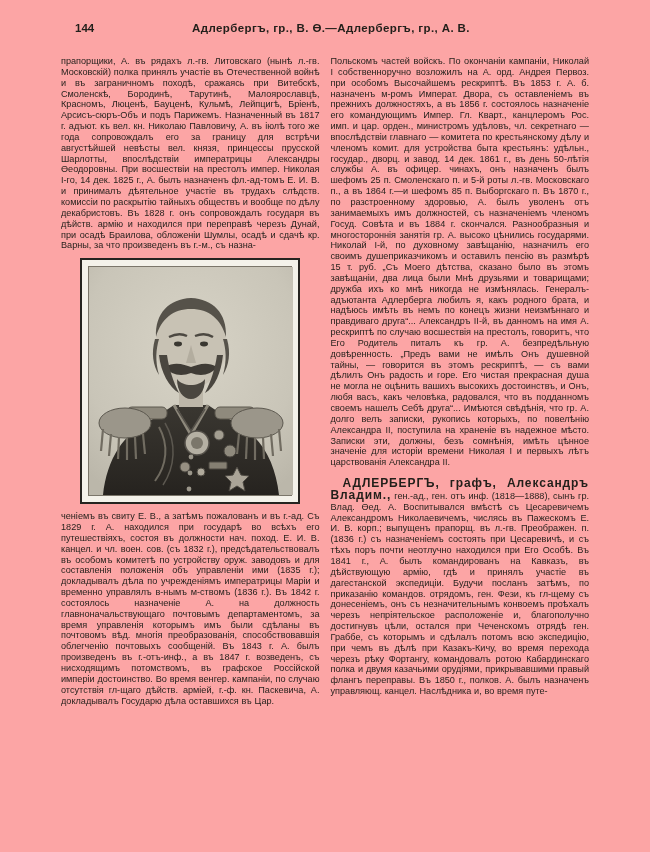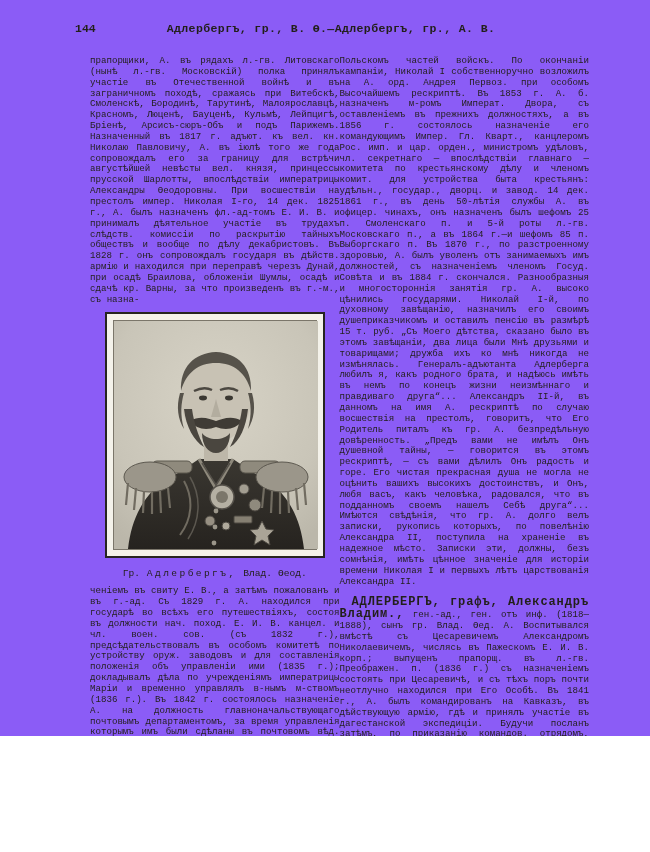--- a/index.html
+++ b/index.html
@@ -1,21 +1,21 @@
 <!DOCTYPE html>
 <html><head>
 <meta charset="utf-8">
 <style>
   html,body{margin:0;padding:0;}
   .page{
     position:relative;
-    width:650px;height:736px;
-    background:#8b5cf6;
+    width:650px;height:852px;
+    background:#fca5a5;
     color:#221f1a;
-    font-family:Liberation Mono, monospace;
+    font-family:Liberation Sans, sans-serif;
     overflow:hidden;
     box-sizing:border-box;
   }
   .page-header{
     position:relative;
     height:30px;
     padding-top:22px;
   }
   .page-number{
     position:absolute;left:75px;top:22px;
@@ -23,23 +23,23 @@
   }
   .running-title{
     text-align:center;
     font-weight:bold;
     font-size:11.5px;
     letter-spacing:0.4px;
     margin-left:12px;
   }
   .columns{
     display:flex;
+    gap:11px;
     padding:0 61px;
     margin-top:4px;
-    margin-left:29px;
   }
   .col{
     width:259px;
     box-sizing:border-box;
   }
   .para{
     margin:0;
     font-size:9.15px;
     line-height:10.85px;
     text-align:justify;
@@ -177,25 +177,20 @@
               <path d="M102,78 C100,86 98,92 97,96 L107,96 C106,92 104,86 102,78" fill="#b3ad9f"></path>
 
               <path d="M76,100 C86,94 96,98 102,100 C108,98 118,94 128,100 C122,108 112,110 102,106 C92,110 82,108 76,100 Z" fill="#3f3b35"></path>
 
               <path d="M70,88 C72,106 80,120 90,126 C84,114 80,102 78,88 Z" fill="#4a463f"></path>
               <path d="M134,88 C132,106 126,120 116,126 C122,114 126,102 128,88 Z" fill="#4a463f"></path>
               <path d="M88,112 C94,120 110,120 116,112 C116,124 110,132 102,132 C94,132 88,124 88,112 Z" fill="#4a463f"></path>
             </svg>
           </div>
         </div>
-        <div class="figcaption">
-          <span>Гр.</span>
-          <span class="caption-name">Адлербергъ,</span>
-          <span>Влад. Өеод.</span>
-        </div>
       </div>
 
       <p class="para">ченіемъ въ свиту Е. В., а затѣмъ пожалованъ и въ г.-ад. Съ 1829 г. А. находился при государѣ во всѣхъ его путешествіяхъ, состоя въ должности нач. поход. Е. И. В. канцел. и чл. воен. сов. (съ 1832 г.), предсѣдательствовалъ въ особомъ комитетѣ по устройству оруж. заводовъ и для составленія положенія объ управленіи ими (1835 г.); докладывалъ дѣла по учрежденіямъ императрицы Маріи и временно управлялъ в-нымъ м-ствомъ (1836 г.). Въ 1842 г. состоялось назначеніе А. на должность главноначальствующаго почтовымъ департаментомъ, за время управленія которымъ имъ были сдѣланы въ почтовомъ вѣд. многія преобразованія, способствовавшія облегченію почтовыхъ сообщеній. Въ 1843 г. А. былъ произведенъ въ г.-отъ-инф., а въ 1847 г. возведенъ, съ нисходящимъ потомствомъ, въ графское Россійской имперіи достоинство. Во время венгер. кампаніи, по случаю отсутствія гл-щаго дѣйств. арміей, г.-ф. кн. Паскевича, А. докладывалъ Государю дѣла оставшихся въ Цар.</p>
     </div>
 
     <div class="col">
       <p class="para">Польскомъ частей войскъ. По окончаніи кампаніи, Николай I собственноручно возложилъ на А. орд. Андрея Первоз. при особомъ Высочайшемъ рескриптѣ. Въ 1853 г. А. б. назначенъ м-ромъ Императ. Двора, съ оставленіемъ въ прежнихъ должностяхъ, а въ 1856 г. состоялось назначеніе его командующимъ Импер. Гл. Кварт., канцлеромъ Рос. имп. и цар. орден., министромъ удѣловъ, чл. секретнаго — впослѣдствіи главнаго — комитета по крестьянскому дѣлу и членомъ комит. для устройства быта крестьянъ: удѣльн., государ., дворц. и завод. 14 дек. 1861 г., въ день 50-лѣтія службы А. въ офицер. чинахъ, онъ назначенъ былъ шефомъ 25 п. Смоленскаго п. и 5-й роты л.-гв. Московскаго п., а въ 1864 г.—и шефомъ 85 п. Выборгскаго п. Въ 1870 г., по разстроенному здоровью, А. былъ уволенъ отъ занимаемыхъ имъ должностей, съ назначеніемъ членомъ Госуд. Совѣта и въ 1884 г. скончался. Разнообразныя и многостороннія занятія гр. А. высоко цѣнились государями. Николай I-й, по духовному завѣщанію, назначилъ его своимъ душеприказчикомъ и оставилъ пенсію въ размѣрѣ 15 т. руб. „Съ Моего дѣтства, сказано было въ этомъ завѣщаніи, два лица были Мнѣ друзьями и товарищами; дружба ихъ ко мнѣ никогда не измѣнялась. Генералъ-адъютанта Адлерберга любилъ я, какъ родного брата, и надѣюсь имѣть въ немъ по конецъ жизни неизмѣннаго и правдиваго друга“... Александръ II-й, въ данномъ на имя А. рескриптѣ по случаю восшествія на престолъ, говоритъ, что Его Родитель питалъ къ гр. А. безпредѣльную довѣренность. „Предъ вами не имѣлъ Онъ душевной тайны, — говорится въ этомъ рескриптѣ, — съ вами дѣлилъ Онъ радость и горе. Его чистая прекрасная душа не могла не оцѣнить вашихъ высокихъ достоинствъ, и Онъ, любя васъ, какъ человѣка, радовался, что въ подданномъ своемъ нашелъ Себѣ друга“... Имѣются свѣдѣнія, что гр. А. долго велъ записки, рукопись которыхъ, по повелѣнію Александра II, поступила на храненіе въ надежное мѣсто. Записки эти, должны, безъ сомнѣнія, имѣть цѣнное значеніе для исторіи времени Николая I и первыхъ лѣтъ царствованія Александра II.</p>
 
       <p class="para entry-para">
         <span class="entry-lead">АДЛЕРБЕРГЪ, графъ, Александръ Владим.,</span><span> ген.-ад., ген. отъ инф. (1818—1888), сынъ гр. Влад. Өед. А. Воспитывался вмѣстѣ съ Цесаревичемъ Александромъ Николаевичемъ, числясь въ Пажескомъ Е. И. В. корп.; выпущенъ прапорщ. въ л.-гв. Преображен. п. (1836 г.) съ назначеніемъ состоять при Цесаревичѣ, и съ тѣхъ поръ почти неотлучно находился при Его Особѣ. Въ 1841 г., А. былъ командированъ на Кавказъ, въ дѣйствующую армію, гдѣ и принялъ участіе въ дагестанской экспедиціи. Будучи посланъ затѣмъ, по приказанію командов. отрядомъ, ген. Фези, къ гл-щему съ донесеніемъ, онъ съ незначительнымъ конвоемъ проѣхалъ черезъ непріятельское расположеніе и, благополучно достигнувъ цѣли, остался при Чеченскомъ отрядѣ ген. Граббе, съ которымъ и сдѣлалъ потомъ всю экспедицію, при чемъ въ дѣлѣ при Казакъ-Кичу, во время перехода черезъ рѣку Фортангу, командовалъ ротою Кабардинскаго полка и двумя казачьими орудіями, прикрывавшими правый флангъ переправы. Въ 1850 г., полков. А. былъ назначенъ управляющ. канцел. Наслѣдника и, во время путе-</span>

